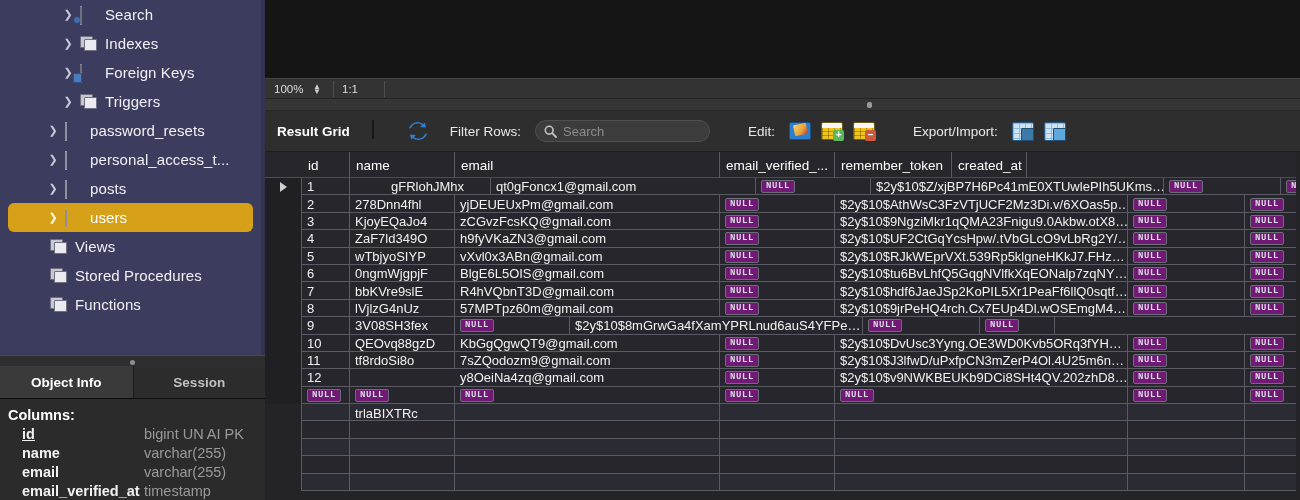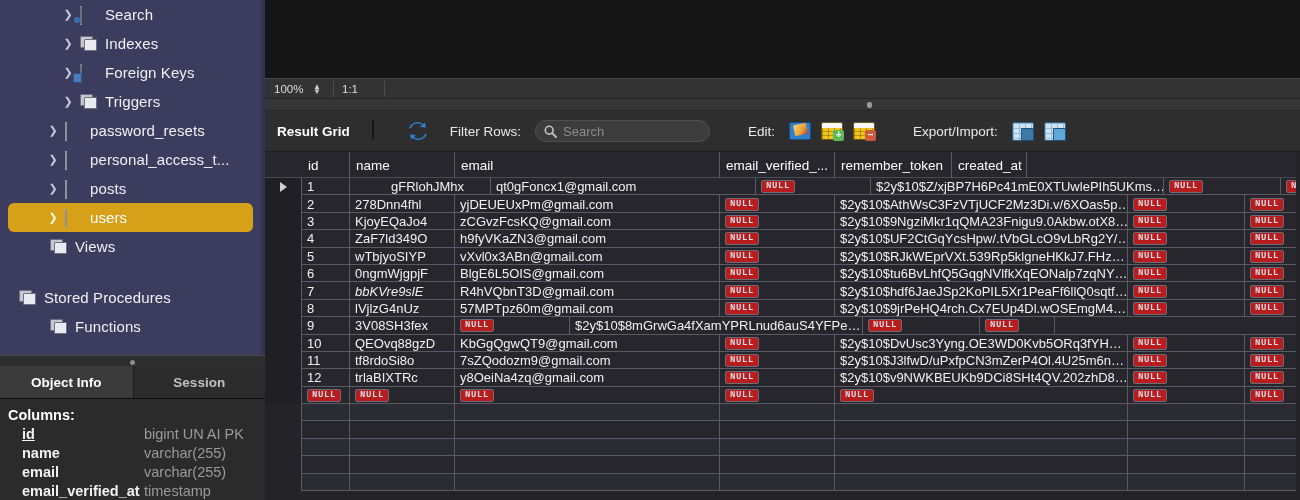--- a/index.html
+++ b/index.html
@@ -217,21 +217,21 @@
   }
   .cell.rowmark {
     background:#1f1f24; border-right:1px solid #5a5a64;
     justify-content:center; padding-left:0;
   }
   .cell.rowmark .caret {
     width:0; height:0; border-left:7px solid #cfcfcf;
     border-top:5px solid transparent; border-bottom:5px solid transparent;
   }
   .nullbox {
-    display:inline-block; background:#b91c1c; border:1px solid #6d6d7a;
+    display:inline-block; background:#701a75; border:1px solid #6d6d7a;
     border-radius:2px; color:#d9d9e2; font-size:9px; font-weight:bold;
     letter-spacing:0.6px; padding:0 4px; line-height:11px;
     font-family:"Liberation Mono", monospace;
   }
   .row.blank .cell { color:transparent; }
   .row.blank .cell.rowmark { background:#232328; }
 
   
   #grid-rightstrip {
     position:absolute; right:0; top:0; width:4px; height:348px; background:#232328;
@@ -282,21 +282,21 @@
         <div class="tree-row sel" style="padding-left: 38px;">
           <span class="twisty">❯</span>
           <span class="ticon" style="margin-left: 5px;"><span class="ic-grid"></span></span>
           <span class="tlabel">users</span>
         </div>
         <div class="tree-row" style="padding-left: 31px;">
           <span class="twisty"></span>
           <span class="ticon" style="margin-left: 5px;"><span class="ic-stack"></span></span>
           <span class="tlabel">Views</span>
         </div>
-        <div class="tree-row" style=" margin-top: 22px;">
+        <div class="tree-row" style="padding-left: 31px;">
           <span class="twisty"></span>
           <span class="ticon" style="margin-left: 5px;"><span class="ic-stack"></span></span>
           <span class="tlabel">Stored Procedures</span>
         </div>
         <div class="tree-row" style="padding-left: 31px;">
           <span class="twisty"></span>
           <span class="ticon" style="margin-left: 5px;"><span class="ic-stack"></span></span>
           <span class="tlabel">Functions</span>
         </div>
       </div>
@@ -503,21 +503,21 @@
             <div class="cell" style="width: 117px; flex: 0 0 117px;">
               <span class="nullbox">NULL</span>
             </div>
             <div class="cell" style="width: 75px; flex: 0 0 75px;">
               <span class="nullbox">NULL</span>
             </div>
           </div>
           <div class="row">
             <div class="cell rowmark" style="width: 37px; flex: 0 0 37px;"></div>
             <div class="cell" style="width: 48px; flex: 0 0 48px;">7</div>
-            <div class="cell" style="width: 105px; flex: 0 0 105px; font-style: italic;">bbKVre9slE</div>
+            <div class="cell" style="width: 105px; flex: 0 0 105px;">bbKVre9slE</div>
             <div class="cell" style="width: 265px; flex: 0 0 265px;">R4hVQbnT3D@gmail.com</div>
             <div class="cell" style="width: 115px; flex: 0 0 115px;">
               <span class="nullbox">NULL</span>
             </div>
             <div class="cell" style="width: 293px; flex: 0 0 293px;">$2y$10$hdf6JaeJSp2KoPIL5Xr1PeaFf6llQ0sqtf…</div>
             <div class="cell" style="width: 117px; flex: 0 0 117px;">
               <span class="nullbox">NULL</span>
             </div>
             <div class="cell" style="width: 75px; flex: 0 0 75px;">
               <span class="nullbox">NULL</span>
@@ -582,21 +582,21 @@
             <div class="cell" style="width: 117px; flex: 0 0 117px;">
               <span class="nullbox">NULL</span>
             </div>
             <div class="cell" style="width: 75px; flex: 0 0 75px;">
               <span class="nullbox">NULL</span>
             </div>
           </div>
           <div class="row">
             <div class="cell rowmark" style="width: 37px; flex: 0 0 37px;"></div>
             <div class="cell" style="width: 48px; flex: 0 0 48px;">12</div>
-            <div class="cell" style="width: 105px; flex: 0 0 105px;">trlaBIXTRc</div>
+            <div class="cell" style="width: 105px; flex: 0 0 105px; margin-top: 36px;">trlaBIXTRc</div>
             <div class="cell" style="width: 265px; flex: 0 0 265px;">y8OeiNa4zq@gmail.com</div>
             <div class="cell" style="width: 115px; flex: 0 0 115px;">
               <span class="nullbox">NULL</span>
             </div>
             <div class="cell" style="width: 293px; flex: 0 0 293px;">$2y$10$v9NWKBEUKb9DCi8SHt4QV.202zhD8…</div>
             <div class="cell" style="width: 117px; flex: 0 0 117px;">
               <span class="nullbox">NULL</span>
             </div>
             <div class="cell" style="width: 75px; flex: 0 0 75px;">
               <span class="nullbox">NULL</span>

